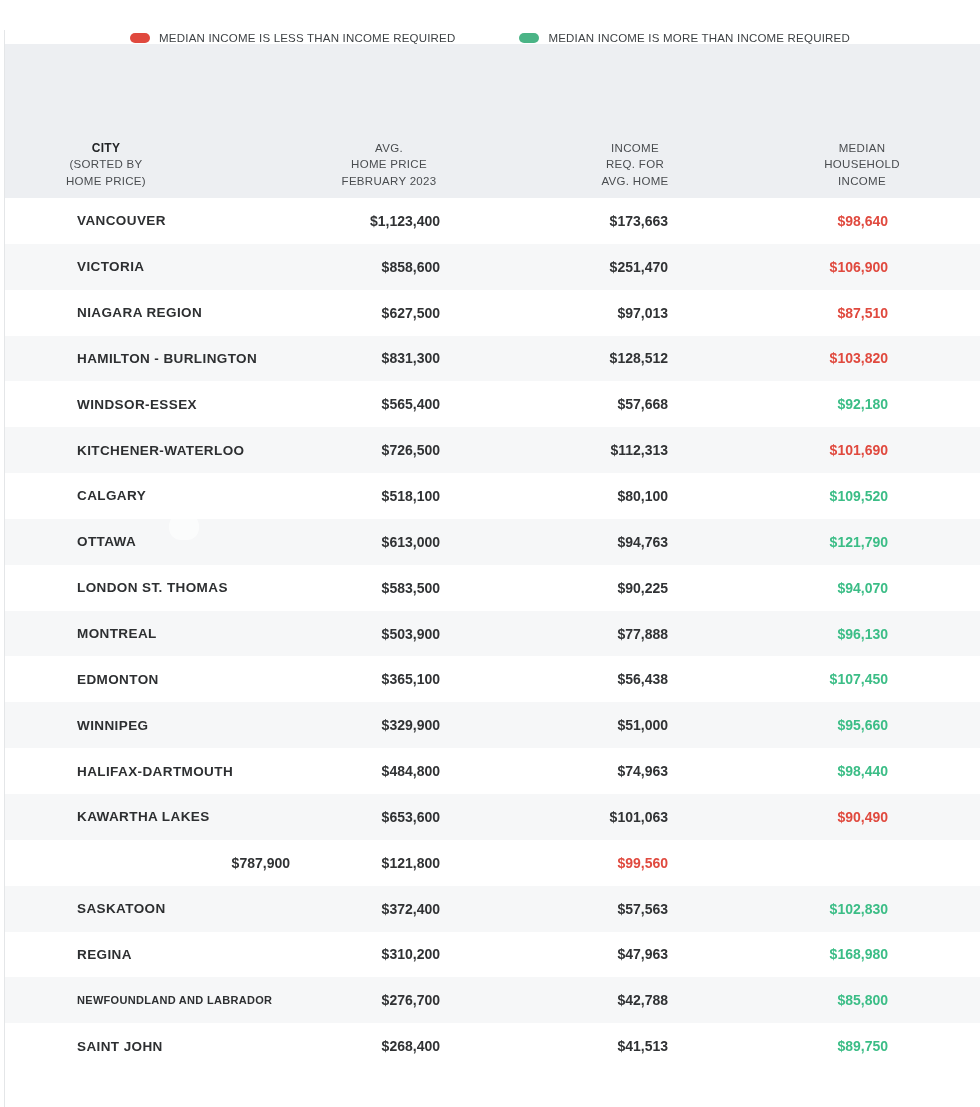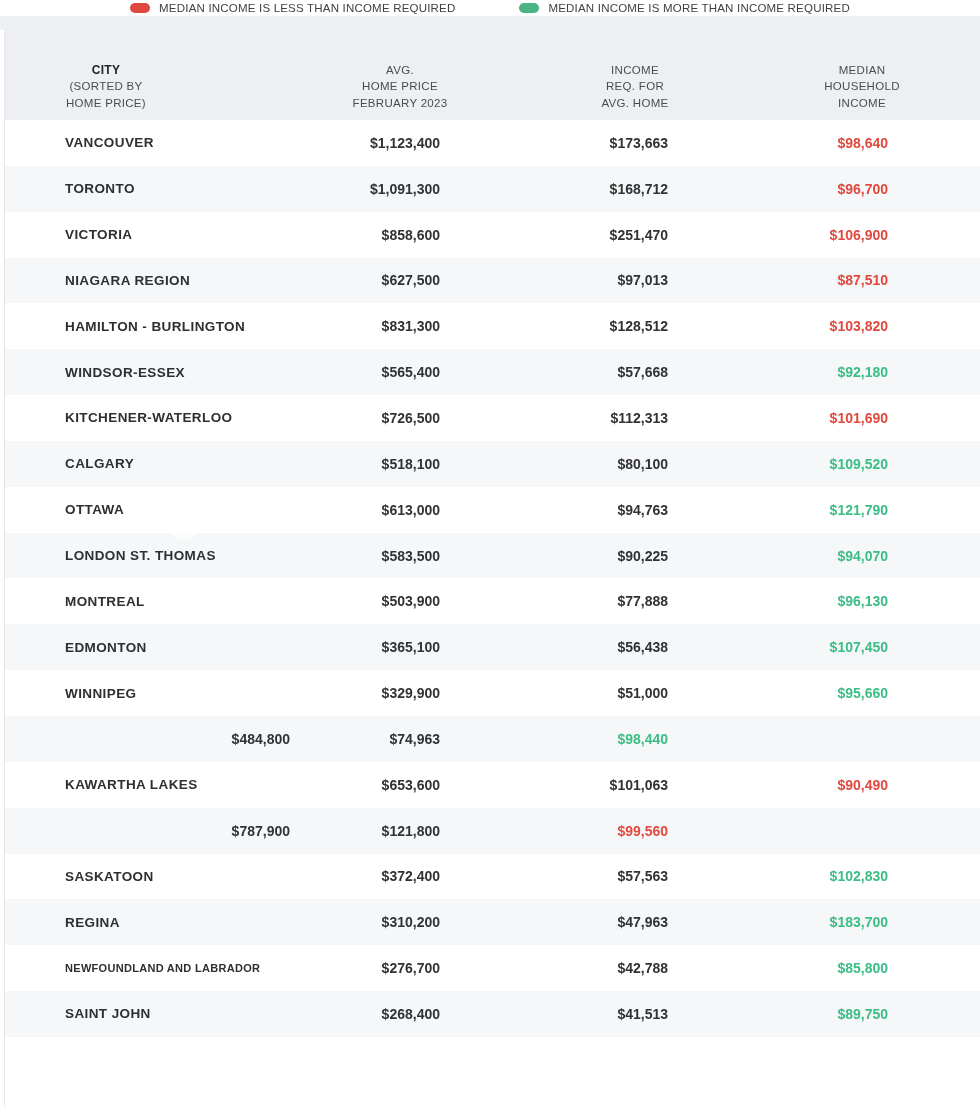--- a/index.html
+++ b/index.html
@@ -5,58 +5,58 @@
   * { box-sizing: border-box; margin: 0; padding: 0; }
   html, body { width: 980px; height: 1107px; }
   body {
     font-family: "Liberation Sans", sans-serif;
     background: #ffffff;
     position: relative;
     overflow: hidden;
   }
   
   .legend-bar {
-    height: 16px;
+    height: 44px;
     background: #ffffff;
     display: flex;
-    align-items: center;
+    align-items: flex-end;
     justify-content: center;
     gap: 64px;
   }
   .legend-item { display: flex; align-items: center; gap: 9px; }
   .pill { width: 20px; height: 10px; border-radius: 5px; flex: 0 0 auto; }
   .pill-red { background: #e0493e; }
   .pill-green { background: #4ab486; }
   .legend-label {
     font-size: 11.5px;
     letter-spacing: 0.2px;
     color: #3e4245;
     font-weight: 500;
     text-transform: uppercase;
   }
   
   .header-band {
     position: relative;
-    height: 104px;
+    height: 154px;
     background: #edeff2;
     padding-left: 33px;
   }
   .hdr {
     position: absolute;
     bottom: 9px;
     text-align: center;
     font-size: 11.5px;
     line-height: 16.5px;
     letter-spacing: 0.3px;
     color: #4a4d50;
     text-transform: uppercase;
     white-space: nowrap;
   }
   .hdr-city { left: 66px; transform: none; }
-  .hdr-c2 { left: 400px; transform: translateX(-50%); }
+  .hdr-c2 { left: 389px; transform: translateX(-50%); }
   .hdr-c3 { left: 635px; transform: translateX(-50%); }
   .hdr-c4 { left: 862px; transform: translateX(-50%); }
   .hdr-bold { font-weight: bold; font-size: 12px; color: #222426; }
   
   .rows { background: #ffffff; }
   .row {
     display: grid;
     grid-template-columns: 290px 150px 228px 220px 1fr;
     align-items: center;
     height: 45.85px;
@@ -64,20 +64,21 @@
   }
   .row:nth-child(even) { background: #f6f7f8; }
   .cell { white-space: nowrap; }
   .city {
     padding-left: 65px;
     font-size: 13.5px;
     font-weight: 600;
     letter-spacing: 0.4px;
     color: #2d2f31;
     text-transform: uppercase;
+    margin-left: 12px;
   }
   .city.small { font-size: 11px; letter-spacing: 0.3px; }
   .num {
     text-align: right;
     font-size: 14px;
     font-weight: 700;
     color: #303234;
   }
   .median.status-less { color: #e0493e; }
   .median.status-more { color: #3bbd86; }
@@ -135,27 +136,20 @@
 
 <div class="rows" id="rows">
   <div class="row">
     <div class="cell city">VANCOUVER</div>
     <div class="cell num price">$1,123,400</div>
     <div class="cell num income">$173,663</div>
     <div class="cell num median status-less">$98,640</div>
     <div class="cell filler"></div>
   </div>
 
-  <div class="row">
-    <div class="cell city">TORONTO</div>
-    <div class="cell num price">$1,091,300</div>
-    <div class="cell num income">$168,712</div>
-    <div class="cell num median status-less">$96,700</div>
-    <div class="cell filler"></div>
-  </div>
 
   <div class="row">
     <div class="cell city">VICTORIA</div>
     <div class="cell num price">$858,600</div>
     <div class="cell num income">$251,470</div>
     <div class="cell num median status-less">$106,900</div>
     <div class="cell filler"></div>
   </div>
 
   <div class="row">
@@ -232,20 +226,21 @@
 
   <div class="row">
     <div class="cell city">WINNIPEG</div>
     <div class="cell num price">$329,900</div>
     <div class="cell num income">$51,000</div>
     <div class="cell num median status-more">$95,660</div>
     <div class="cell filler"></div>
   </div>
 
   <div class="row">
+    <div class="cell city">HALIFAX-DARTMOUTH</div>
     <div class="cell num price">$484,800</div>
     <div class="cell num income">$74,963</div>
     <div class="cell num median status-more">$98,440</div>
     <div class="cell filler"></div>
   </div>
 
   <div class="row">
     <div class="cell city">KAWARTHA LAKES</div>
     <div class="cell num price">$653,600</div>
     <div class="cell num income">$101,063</div>
@@ -265,21 +260,21 @@
     <div class="cell num price">$372,400</div>
     <div class="cell num income">$57,563</div>
     <div class="cell num median status-more">$102,830</div>
     <div class="cell filler"></div>
   </div>
 
   <div class="row">
     <div class="cell city">REGINA</div>
     <div class="cell num price">$310,200</div>
     <div class="cell num income">$47,963</div>
-    <div class="cell num median status-more">$183,700</div>
+    <div class="cell num median status-more">$168,980</div>
     <div class="cell filler"></div>
   </div>
 
   <div class="row">
     <div class="cell city small">NEWFOUNDLAND AND LABRADOR</div>
     <div class="cell num price">$276,700</div>
     <div class="cell num income">$42,788</div>
     <div class="cell num median status-more">$85,800</div>
     <div class="cell filler"></div>
   </div>

